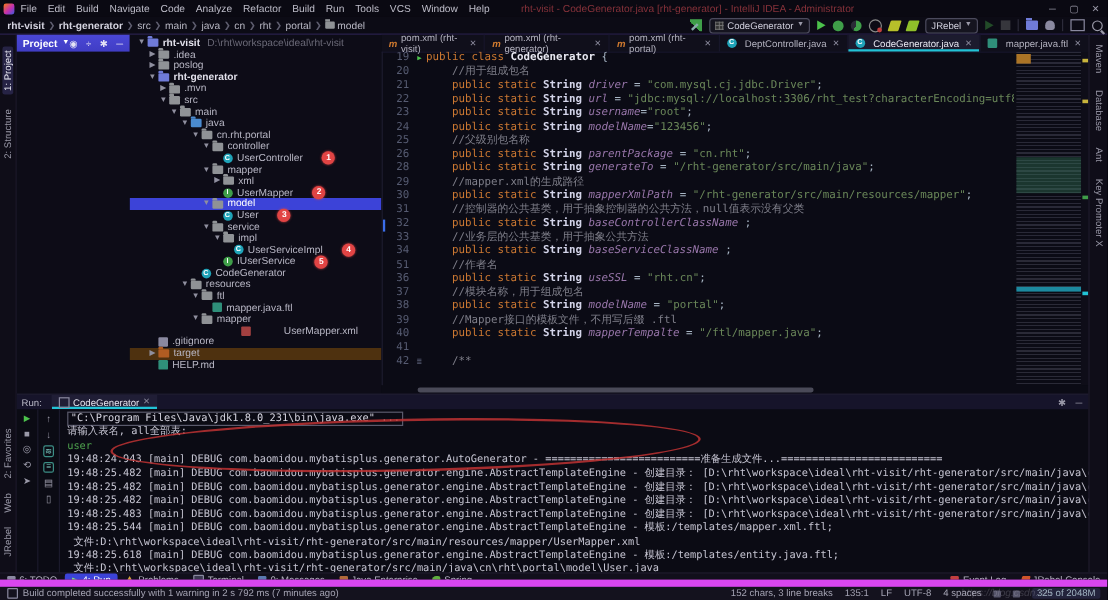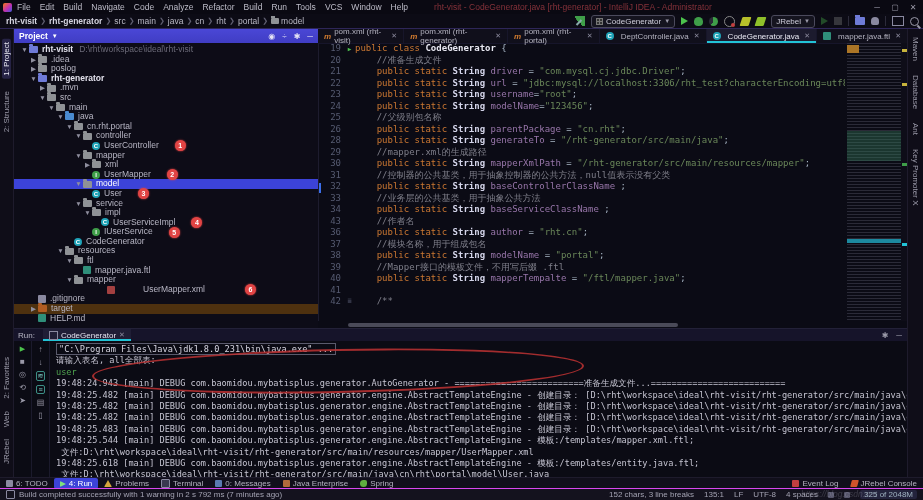--- a/index.html
+++ b/index.html
@@ -49,21 +49,21 @@
   
   .main{position:absolute;top:29px;left:0;right:0;height:449px;}
   .lstripe{position:absolute;left:0;top:0;bottom:0;width:13px;background:#0f0d18;border-right:1px solid #1e1b2c;display:flex;flex-direction:column;align-items:center;}
   .rstripe{position:absolute;right:0;top:0;bottom:0;width:15px;background:#0f0d18;border-left:1px solid #1e1b2c;display:flex;flex-direction:column;align-items:center;gap:14px;padding-top:8px;}
   .vlab{writing-mode:vertical-rl;transform:rotate(180deg);font-size:8px;color:#9a99a8;white-space:nowrap;}
   .vlab.active{color:#e8e8f2;background:#262345;padding:3px 0;border-radius:2px;}
   .rstripe .vlab{transform:none;}
   .lstripe .grp-top{display:flex;flex-direction:column;gap:12px;margin-top:10px;align-items:center;}
   .lstripe .grp-bot{display:flex;flex-direction:column;gap:12px;margin-top:auto;margin-bottom:14px;align-items:center;}
   
-  .proj{position:absolute;left:14px;top:0;width:304px;height:358px;background:#0d0c17;display:flex;flex-direction:column;justify-content:space-between;}
+  .proj{position:absolute;left:14px;top:0;width:304px;height:358px;background:#0d0c17;display:flex;flex-direction:row;justify-content:space-between;}
   .proj-h{height:14px;background:linear-gradient(#4a47d6,#403dc4);display:flex;align-items:center;padding:0 5px;color:#fff;font-size:8.5px;flex:none;}
   .proj-h .t{font-weight:bold;}
   .proj-h .car{font-size:6px;margin-left:4px;}
   .proj-h .hic{margin-left:auto;display:flex;gap:7px;font-size:8px;color:#e4e3f5;}
   .tree{flex:1;overflow:hidden;font-size:8.5px;padding-top:2px;}
   .trow{height:9.6px;line-height:9.6px;display:flex;align-items:center;white-space:nowrap;color:#b8b7c5;}
   .trow.sel{background:#3c43d8;color:#fff;}
   .trow.exc{background:#4e310f;}
   .arr{width:9px;flex:none;text-align:center;color:#8f8f9f;font-size:6.5px;}
   .fi{display:inline-block;width:9px;height:7px;border-radius:1px;position:relative;margin-right:4px;flex:none;background:#8f9296;}
@@ -90,21 +90,21 @@
   .etab .x{color:#8a899c;font-size:7px;margin-left:2px;}
   .mico{color:#d07a2f;font-weight:bold;font-style:italic;font-size:8px;}
   .code{position:absolute;top:14px;left:0;right:63px;bottom:7px;overflow:hidden;font-family:"DejaVu Sans Mono",monospace;font-size:9px;}
   .cl{height:11.5px;line-height:11.5px;white-space:pre;display:flex;}
   .ln{width:22px;flex:none;text-align:right;color:#565b71;padding-right:3px;}
   .gut{width:11px;flex:none;text-align:center;color:#565b71;font-size:7px;}
   .gut.grun{color:#4cc24c;font-size:6px;}
   .codebody{border-left:1px solid #1d1c2e;}
   .tk-k{color:#cc7832;}
   .tk-t{color:#d4d5ea;font-weight:bold;}
-  .tk-f{color:#9876aa;}
+  .tk-f{color:#9876aa;font-style:italic;}
   .tk-p{color:#a9b7c6;}
   .tk-s{color:#6a8759;}
   .tk-c{color:#7f7f8a;}
   .tk-b{color:#e8e8f2;font-weight:bold;}
   .changebar{position:absolute;left:0;width:2px;height:10px;background:#3b6eea;}
   .hscroll{position:absolute;left:30px;bottom:1px;width:330px;height:4px;border-radius:2px;background:#4a4a58;}
   .minimap{position:absolute;top:14px;right:7px;bottom:7px;width:54px;background:
       repeating-linear-gradient(180deg,#30303e 0 1px,transparent 1px 3px);opacity:.85;}
   .mm-sel{position:absolute;left:0;right:0;top:88px;height:30px;background:rgba(60,140,100,.4);}
   .mm-cur{position:absolute;left:0;right:0;top:196px;height:4px;background:#1f9fb8;}
@@ -134,21 +134,21 @@
   .bic{display:inline-block;width:7px;height:7px;border-radius:1px;}
   .bic.todo{background:#8a89a0;}
   .bic.run{width:0;height:0;border-left:6px solid #7ee07e;border-top:3.5px solid transparent;border-bottom:3.5px solid transparent;background:none;}
   .bic.warn{width:0;height:0;border-left:4px solid transparent;border-right:4px solid transparent;border-bottom:7px solid #d6a53c;background:none;}
   .bic.term{background:#3a3950;border:1px solid #8a89a0;}
   .bic.msg{background:#5a7ab0;}
   .bic.jee{background:#b06a3a;}
   .bic.spring{background:#5fae3f;border-radius:50% 2px 50% 50%;}
   .bic.event{background:#c23f3f;}
   .bic.jrebel{background:#d0542a;transform:skewX(-15deg);}
-  .statusbar{position:absolute;left:0;right:0;bottom:0;height:11px;background:#14121e;border-top:1px solid #d946ef;display:flex;align-items:center;font-size:8px;color:#a3a2b2;}
+  .statusbar{position:absolute;left:0;right:0;bottom:0;height:11px;background:#14121e;border-top:6px solid #d946ef;display:flex;align-items:center;font-size:8px;color:#a3a2b2;}
   .statusbar .msg{margin-left:6px;display:flex;align-items:center;gap:4px;}
   .statusbar .sic{width:7px;height:7px;border:1px solid #8a89a0;border-radius:1px;}
   .statusbar .right{margin-left:auto;display:flex;align-items:center;gap:10px;margin-right:6px;}
   .statusbar .mem{background:#23233c;padding:0 4px;border-radius:2px;color:#9fb2c0;}
   .statusbar .mini{width:6px;height:6px;background:#55546a;border-radius:1px;display:inline-block;}
   .wm{position:absolute;right:46px;bottom:1px;font-size:8.5px;color:rgba(200,200,215,.22);pointer-events:none;font-style:italic;}
 </style>
 </head>
 <body>
 
@@ -437,36 +437,36 @@
           </span>
           <span class="etab">
             <span class="sqi ftl-i"></span>
             <span>mapper.java.ftl</span>
             <span class="x">✕</span>
           </span>
         </div>
       <div class="code codebody">
         <div>
             <div class="cl"><span class="ln">19</span><span class="gut grun">▶</span><span class="tk-k">public class </span><span class="tk-b">CodeGenerator</span><span class="tk-p"> {</span></div>
-            <div class="cl"><span class="ln">20</span><span class="gut"></span><span class="tk-p">    </span><span class="tk-c">//准备生成文件</span></div>
+            <div class="cl"><span class="ln">20</span><span class="gut"></span><span class="tk-p">    </span><span class="tk-c">//用于组成包名</span></div>
             <div class="cl"><span class="ln">21</span><span class="gut"></span><span class="tk-p">    </span><span class="tk-k">public static </span><span class="tk-t">String </span><span class="tk-f">driver</span><span class="tk-p"> = </span><span class="tk-s">"com.mysql.cj.jdbc.Driver"</span><span class="tk-p">;</span></div>
             <div class="cl"><span class="ln">22</span><span class="gut"></span><span class="tk-p">    </span><span class="tk-k">public static </span><span class="tk-t">String </span><span class="tk-f">url</span><span class="tk-p"> = </span><span class="tk-s">"jdbc:mysql://localhost:3306/rht_test?characterEncoding=utf8&amp;useSSL=false&amp;serverTimezone=GMT"</span></div>
             <div class="cl"><span class="ln">23</span><span class="gut"></span><span class="tk-p">    </span><span class="tk-k">public static </span><span class="tk-t">String </span><span class="tk-f">username</span><span class="tk-p">=</span><span class="tk-s">"root"</span><span class="tk-p">;</span></div>
             <div class="cl"><span class="ln">24</span><span class="gut"></span><span class="tk-p">    </span><span class="tk-k">public static </span><span class="tk-t">String </span><span class="tk-f">modelName</span><span class="tk-p">=</span><span class="tk-s">"123456"</span><span class="tk-p">;</span></div>
             <div class="cl"><span class="ln">25</span><span class="gut"></span><span class="tk-p">    </span><span class="tk-c">//父级别包名称</span></div>
             <div class="cl"><span class="ln">26</span><span class="gut"></span><span class="tk-p">    </span><span class="tk-k">public static </span><span class="tk-t">String </span><span class="tk-f">parentPackage</span><span class="tk-p"> = </span><span class="tk-s">"cn.rht"</span><span class="tk-p">;</span></div>
             <div class="cl"><span class="ln">28</span><span class="gut"></span><span class="tk-p">    </span><span class="tk-k">public static </span><span class="tk-t">String </span><span class="tk-f">generateTo</span><span class="tk-p"> = </span><span class="tk-s">"/rht-generator/src/main/java"</span><span class="tk-p">;</span></div>
             <div class="cl"><span class="ln">29</span><span class="gut"></span><span class="tk-p">    </span><span class="tk-c">//mapper.xml的生成路径</span></div>
             <div class="cl"><span class="ln">30</span><span class="gut"></span><span class="tk-p">    </span><span class="tk-k">public static </span><span class="tk-t">String </span><span class="tk-f">mapperXmlPath</span><span class="tk-p"> = </span><span class="tk-s">"/rht-generator/src/main/resources/mapper"</span><span class="tk-p">;</span></div>
             <div class="cl"><span class="ln">31</span><span class="gut"></span><span class="tk-p">    </span><span class="tk-c">//控制器的公共基类，用于抽象控制器的公共方法，null值表示没有父类</span></div>
             <div class="cl"><span class="ln">32</span><span class="gut"></span><span class="tk-p">    </span><span class="tk-k">public static </span><span class="tk-t">String </span><span class="tk-f">baseControllerClassName</span><span class="tk-p"> ;</span></div>
             <div class="cl"><span class="ln">33</span><span class="gut"></span><span class="tk-p">    </span><span class="tk-c">//业务层的公共基类，用于抽象公共方法</span></div>
             <div class="cl"><span class="ln">34</span><span class="gut"></span><span class="tk-p">    </span><span class="tk-k">public static </span><span class="tk-t">String </span><span class="tk-f">baseServiceClassName</span><span class="tk-p"> ;</span></div>
-            <div class="cl"><span class="ln">43</span><span class="gut"></span><span class="tk-p">    </span><span class="tk-c">//作者名</span></div>
-            <div class="cl"><span class="ln">36</span><span class="gut"></span><span class="tk-p">    </span><span class="tk-k">public static </span><span class="tk-t">String </span><span class="tk-f">author</span><span class="tk-p"> = </span><span class="tk-s">"rht.cn"</span><span class="tk-p">;</span></div>
+            <div class="cl"><span class="ln">51</span><span class="gut"></span><span class="tk-p">    </span><span class="tk-c">//作者名</span></div>
+            <div class="cl"><span class="ln">36</span><span class="gut"></span><span class="tk-p">    </span><span class="tk-k">public static </span><span class="tk-t">String </span><span class="tk-f">useSSL</span><span class="tk-p"> = </span><span class="tk-s">"rht.cn"</span><span class="tk-p">;</span></div>
             <div class="cl"><span class="ln">37</span><span class="gut"></span><span class="tk-p">    </span><span class="tk-c">//模块名称，用于组成包名</span></div>
             <div class="cl"><span class="ln">38</span><span class="gut"></span><span class="tk-p">    </span><span class="tk-k">public static </span><span class="tk-t">String </span><span class="tk-f">modelName</span><span class="tk-p"> = </span><span class="tk-s">"portal"</span><span class="tk-p">;</span></div>
             <div class="cl"><span class="ln">39</span><span class="gut"></span><span class="tk-p">    </span><span class="tk-c">//Mapper接口的模板文件，不用写后缀 .ftl</span></div>
             <div class="cl"><span class="ln">40</span><span class="gut"></span><span class="tk-p">    </span><span class="tk-k">public static </span><span class="tk-t">String </span><span class="tk-f">mapperTempalte</span><span class="tk-p"> = </span><span class="tk-s">"/ftl/mapper.java"</span><span class="tk-p">;</span></div>
             <div class="cl"><span class="ln">41</span><span class="gut"></span></div>
             <div class="cl"><span class="ln">42</span><span class="gut">≣</span><span class="tk-p">    </span><span class="tk-c">/**</span></div>
           </div>
         <div class="changebar" style="top:140px;"></div>
       </div>
       <div class="minimap">

